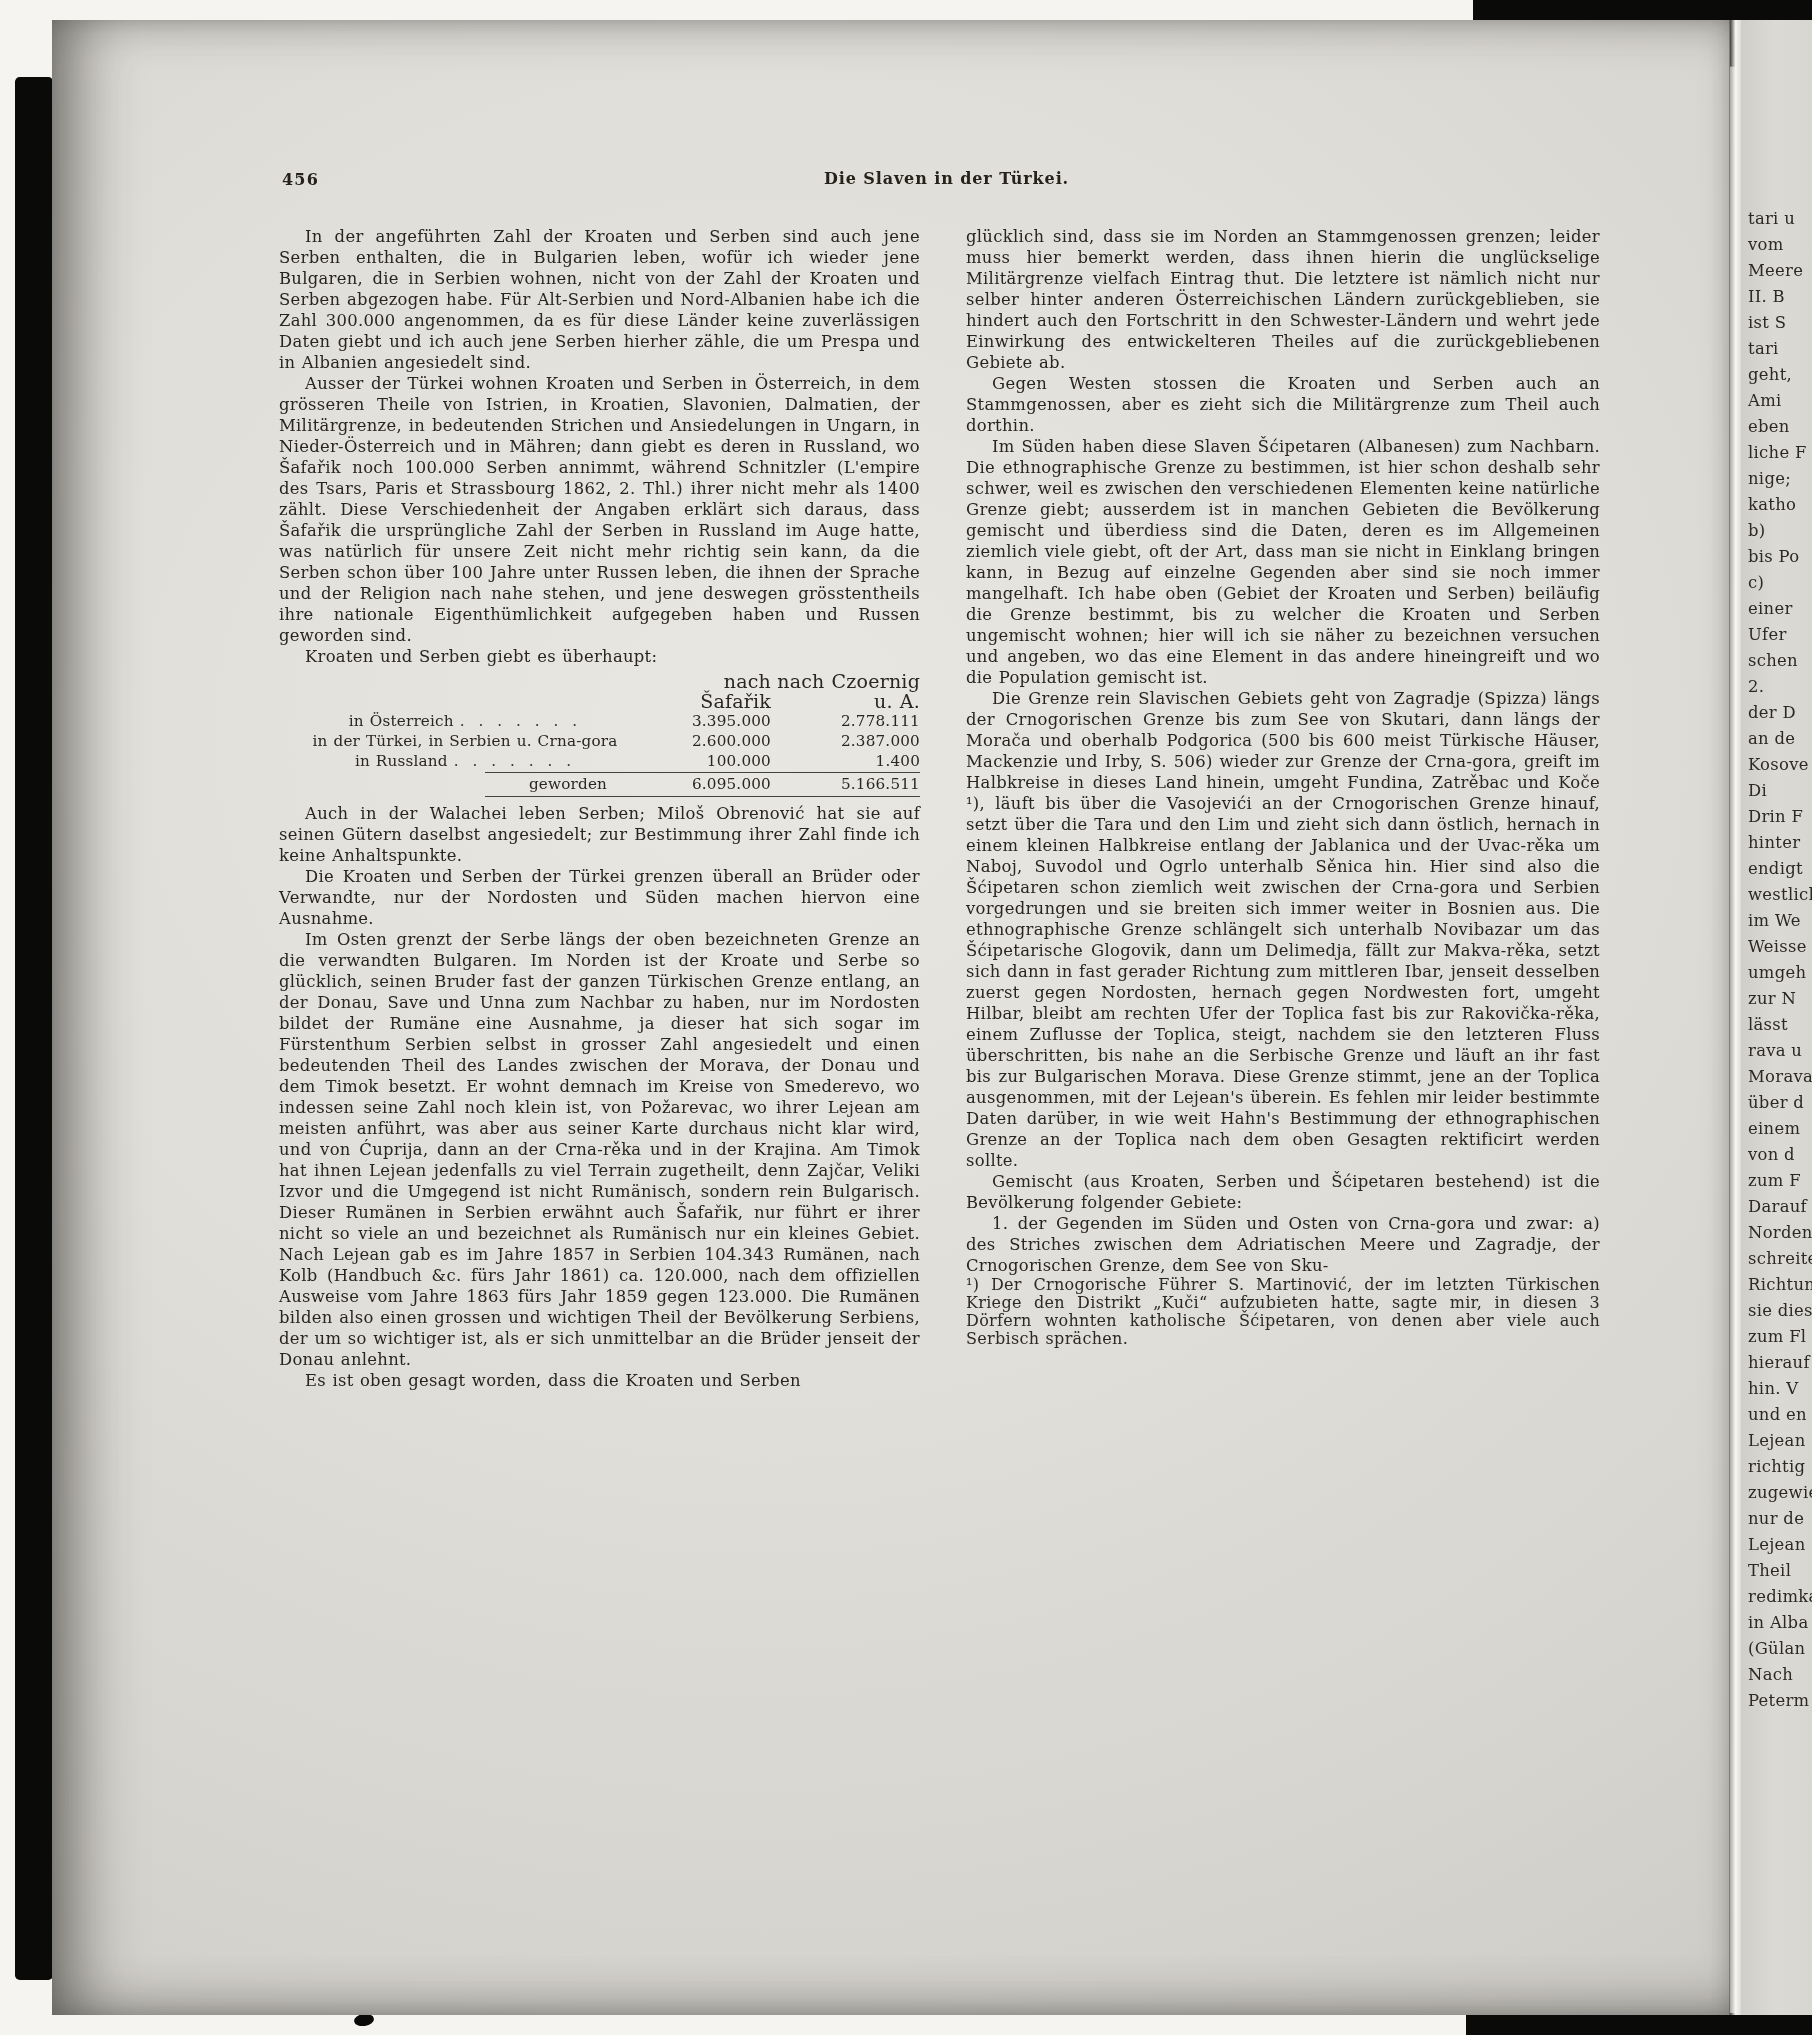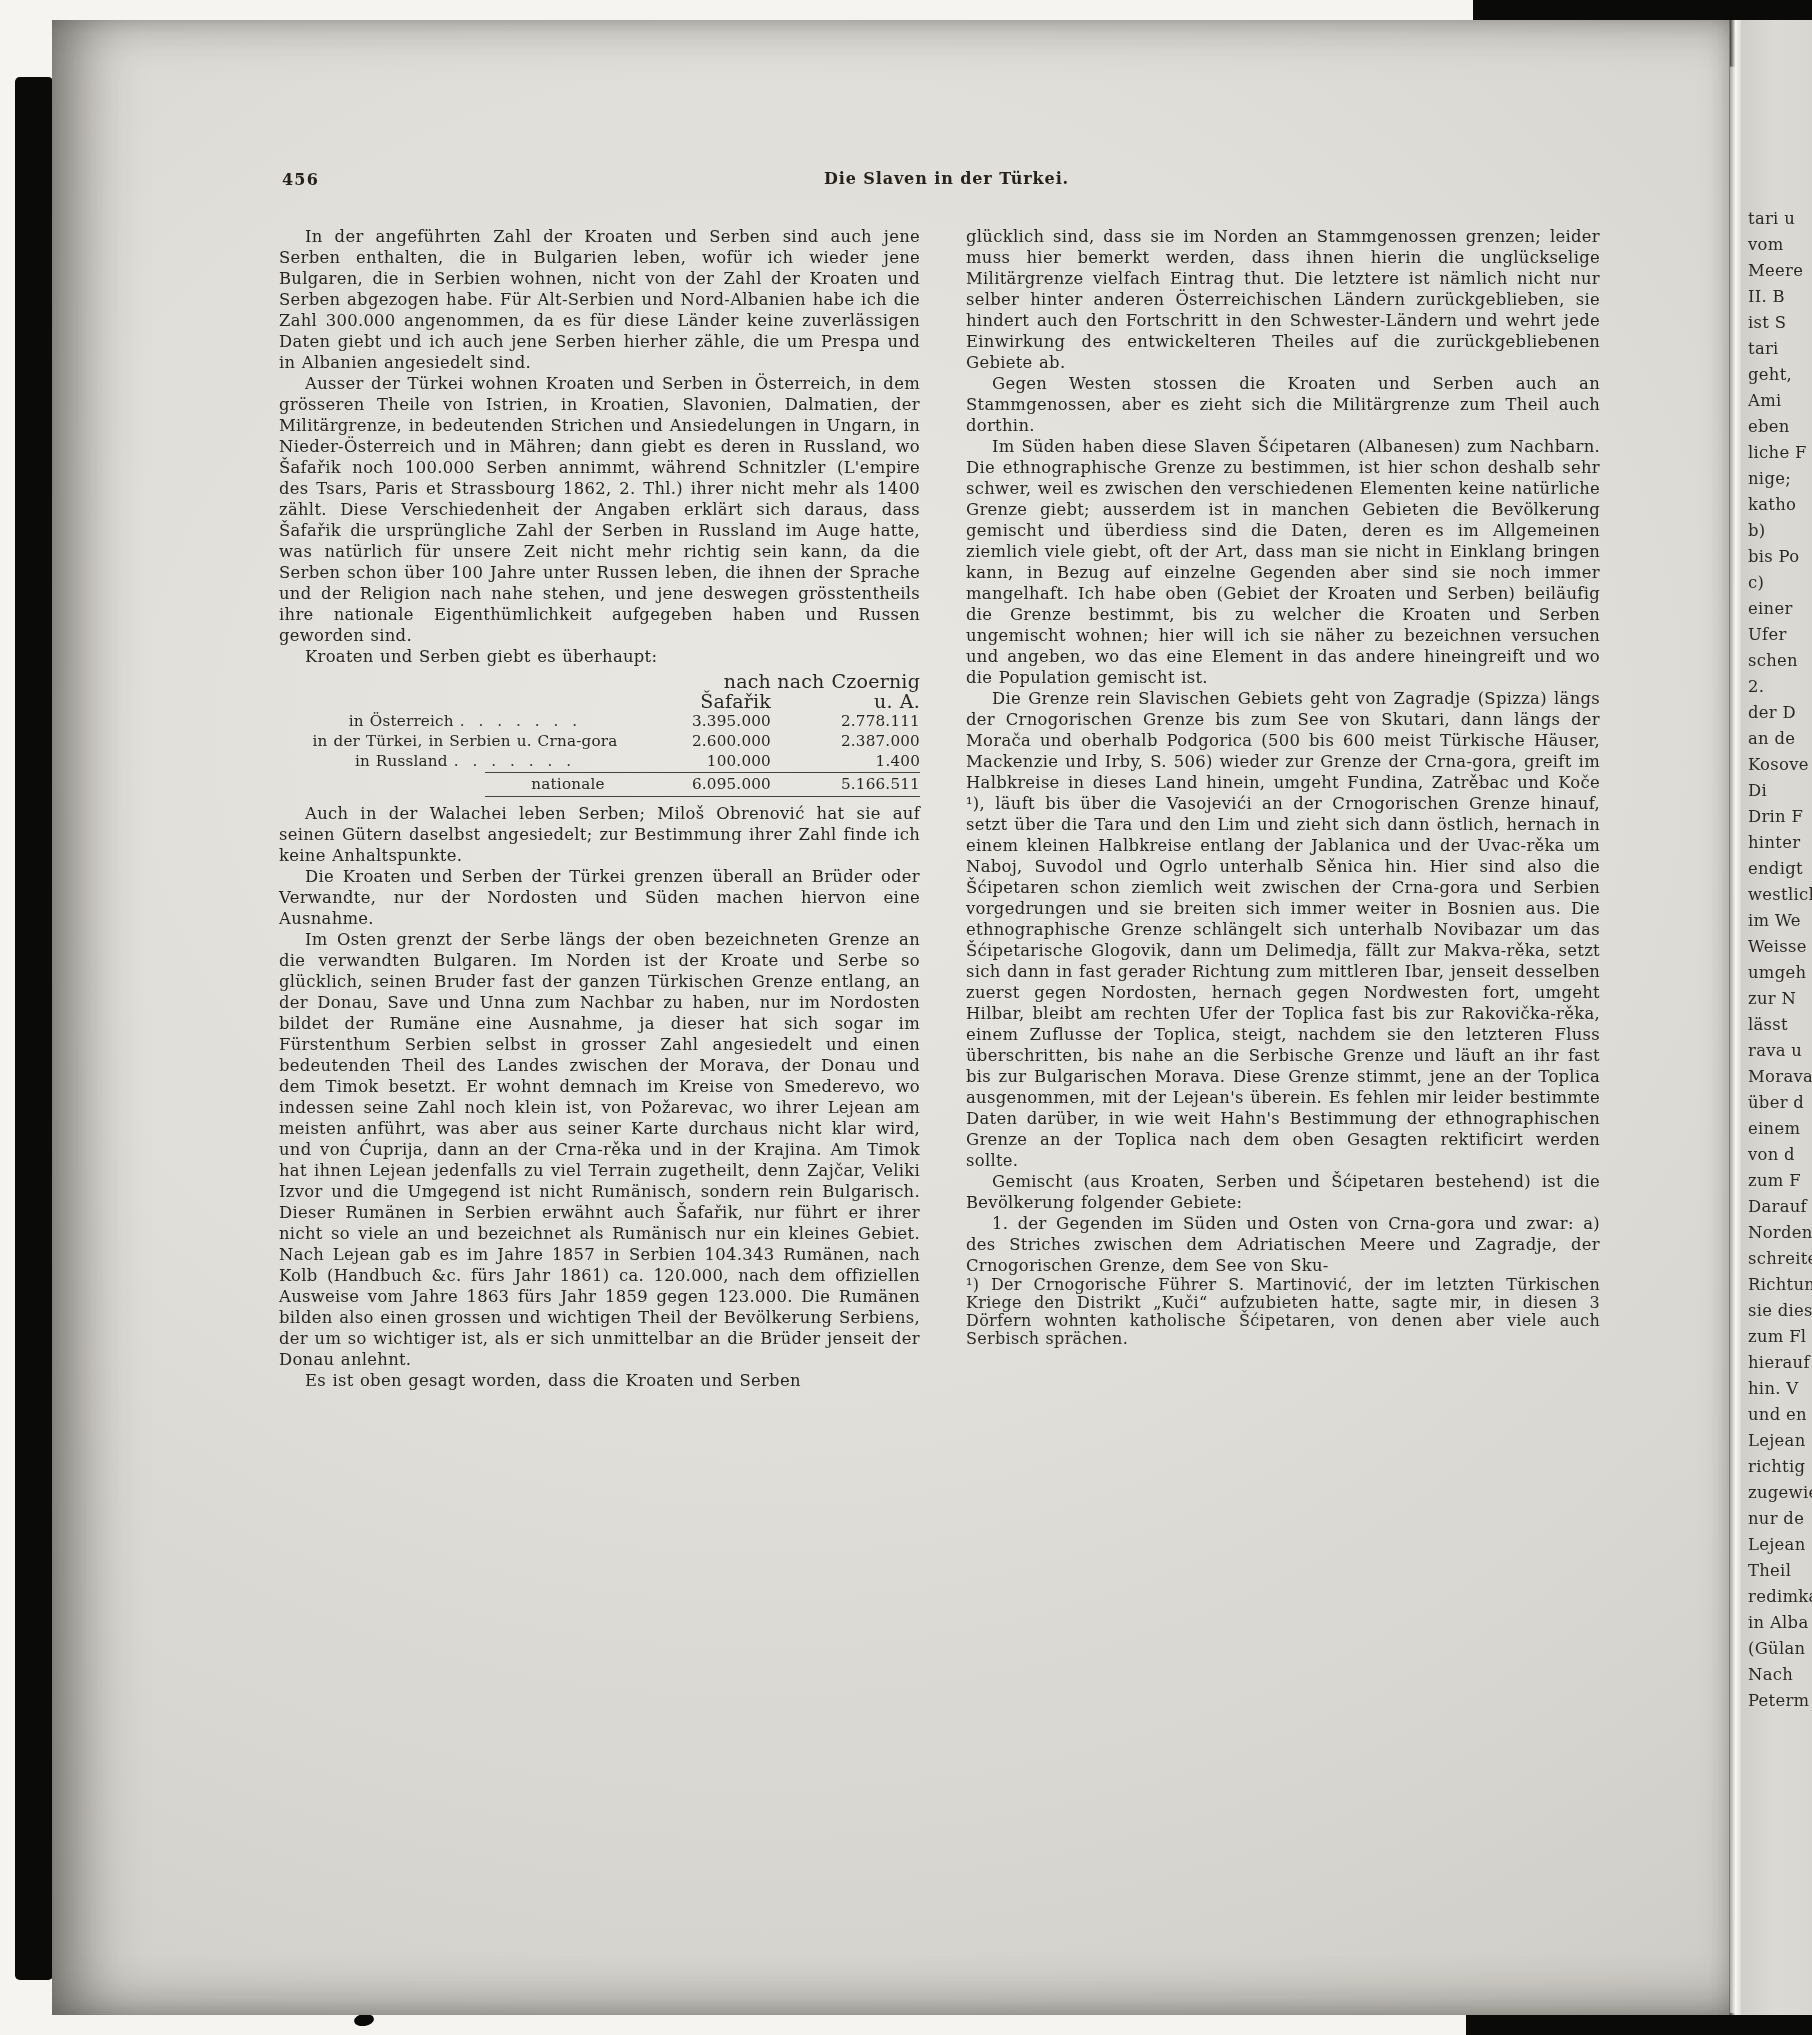--- a/index.html
+++ b/index.html
@@ -123,21 +123,21 @@
         <span class="t-label"><span>in der Türkei, in Serbien u. Crna-gora</span> <span class="leader"></span></span>
         <span class="t-c1">2.600.000</span>
         <span class="t-c2">2.387.000</span>
       </div>
       <div class="t-row">
         <span class="t-label"><span>in Russland</span> <span class="leader">. . . . . . .</span></span>
         <span class="t-c1">100.000</span>
         <span class="t-c2">1.400</span>
       </div>
       <div class="t-total">
-        <span class="t-label">nationale</span>
+        <span class="t-label">geworden</span>
         <span class="t-c1">6.095.000</span>
         <span class="t-c2">5.166.511</span>
       </div>
     </div>
 
     <p class="indent">Auch in der Walachei leben Serben; Miloš Obrenović hat sie auf seinen Gütern daselbst angesiedelt; zur Bestimmung ihrer Zahl finde ich keine Anhaltspunkte.</p>
     <p class="indent">Die Kroaten und Serben der Türkei grenzen überall an Brüder oder Verwandte, nur der Nordosten und Süden machen hiervon eine Ausnahme.</p>
     <p class="indent">Im Osten grenzt der Serbe längs der oben bezeichneten Grenze an die verwandten Bulgaren. Im Norden ist der Kroate und Serbe so glücklich, seinen Bruder fast der ganzen Türkischen Grenze entlang, an der Donau, Save und Unna zum Nachbar zu haben, nur im Nordosten bildet der Rumäne eine Ausnahme, ja dieser hat sich sogar im Fürstenthum Serbien selbst in grosser Zahl angesiedelt und einen bedeutenden Theil des Landes zwischen der Morava, der Donau und dem Timok besetzt. Er wohnt demnach im Kreise von Smederevo, wo indessen seine Zahl noch klein ist, von Požarevac, wo ihrer Lejean am meisten anführt, was aber aus seiner Karte durchaus nicht klar wird, und von Ćuprija, dann an der Crna-rěka und in der Krajina. Am Timok hat ihnen Lejean jedenfalls zu viel Terrain zugetheilt, denn Zajčar, Veliki Izvor und die Umgegend ist nicht Rumänisch, sondern rein Bulgarisch. Dieser Rumänen in Serbien erwähnt auch Šafařik, nur führt er ihrer nicht so viele an und bezeichnet als Rumänisch nur ein kleines Gebiet. Nach Lejean gab es im Jahre 1857 in Serbien 104.343 Rumänen, nach Kolb (Handbuch &amp;c. fürs Jahr 1861) ca. 120.000, nach dem offiziellen Ausweise vom Jahre 1863 fürs Jahr 1859 gegen 123.000. Die Rumänen bilden also einen grossen und wichtigen Theil der Bevölkerung Serbiens, der um so wichtiger ist, als er sich unmittelbar an die Brüder jenseit der Donau anlehnt.</p>
     <p class="indent">Es ist oben gesagt worden, dass die Kroaten und Serben</p>
   </div>

